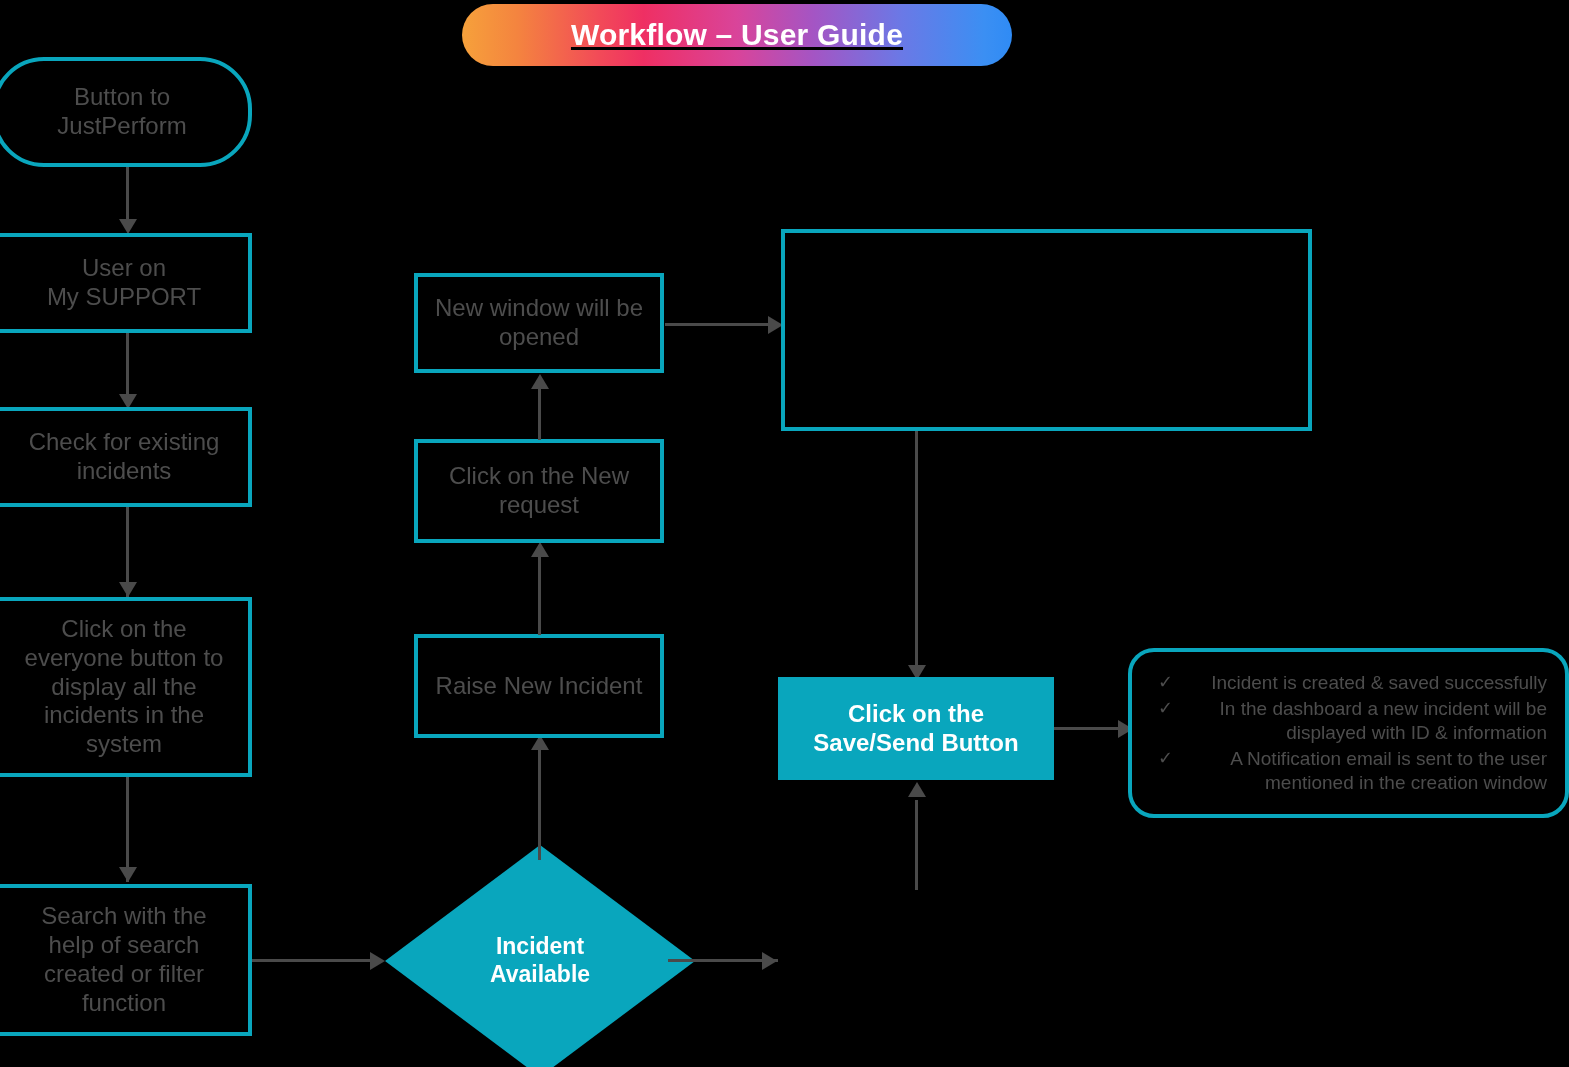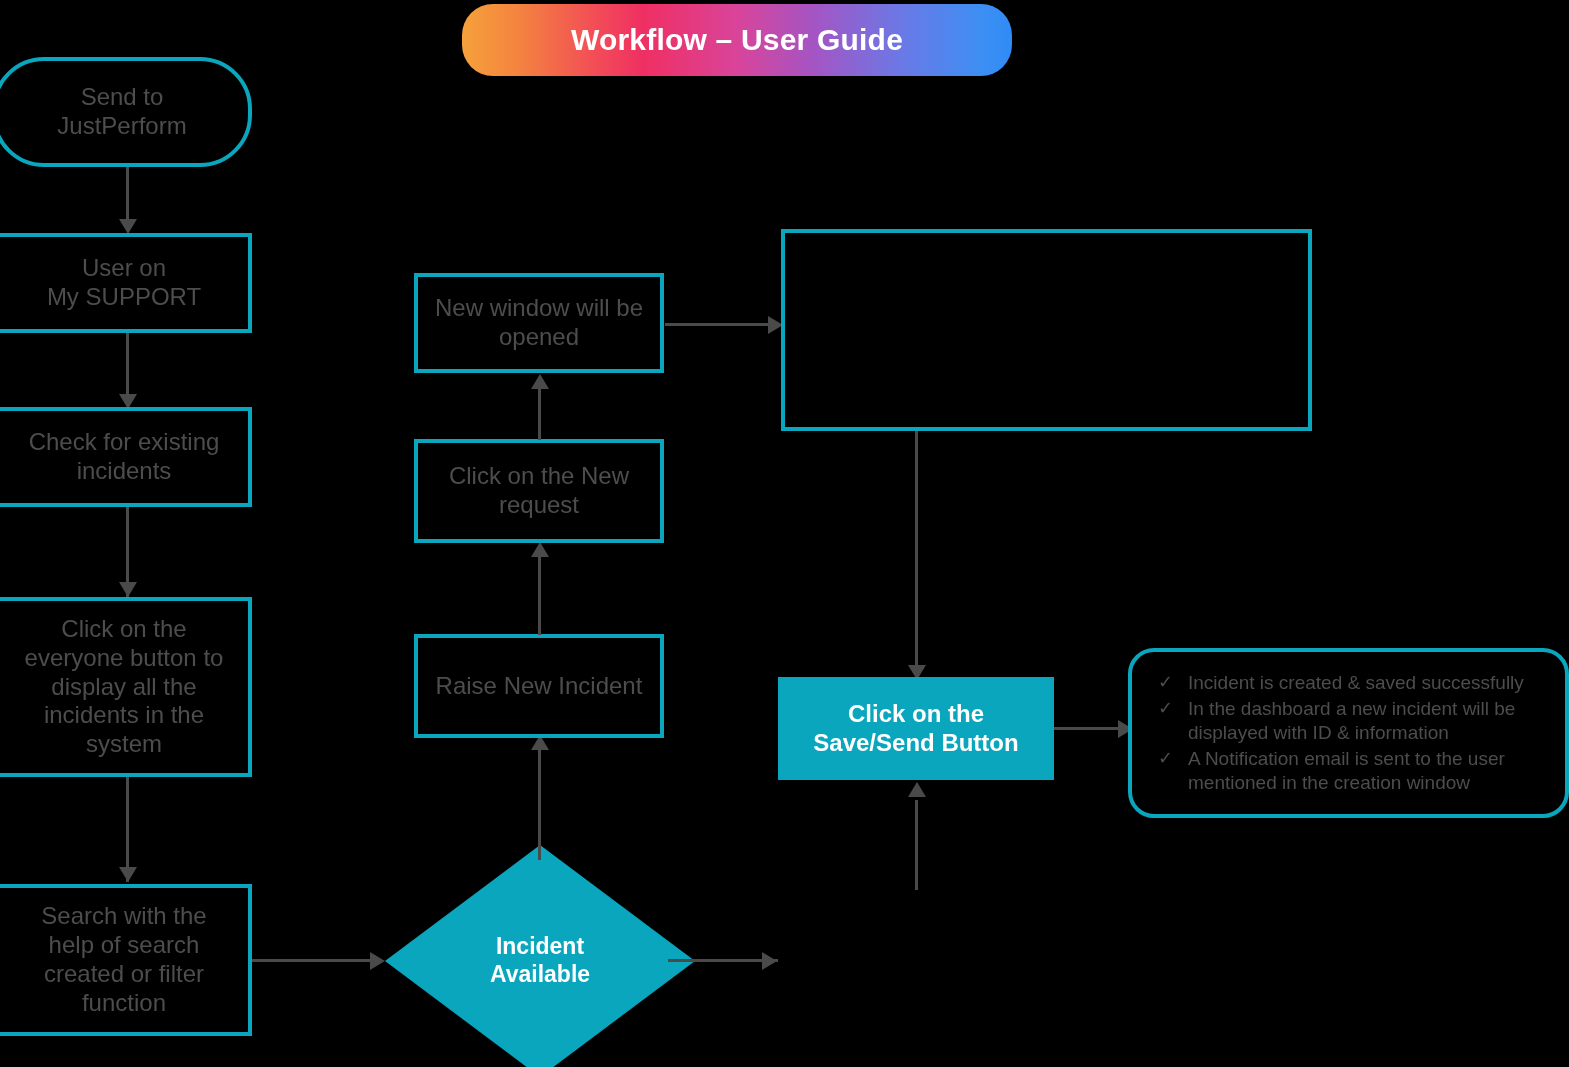--- a/index.html
+++ b/index.html
@@ -15,35 +15,36 @@
     overflow: hidden;
     font-family: "Liberation Sans", sans-serif;
   }
 
   
   #title-banner {
     position: absolute;
     left: 462px;
     top: 4px;
     width: 550px;
-    height: 72px;
+    height: 62px;
     border-radius: 31px;
     background: linear-gradient(90deg,
         #f6a13b 0%,
         #f4843f 10%,
         #f24a58 25%,
         #ef2f63 33%,
         #d9449a 50%,
         #a455c4 64%,
         #6a79e6 80%,
         #3b8ff3 95%,
         #2f8bf5 100%);
     display: flex;
     align-items: center;
     justify-content: center;
+    text-decoration: underline;
   }
   #title-banner .title-text {
     color: #ffffff;
     font-size: 30px;
     font-weight: bold;
     letter-spacing: 0.2px;
     white-space: nowrap;
   }
 
   
@@ -137,20 +138,21 @@
   #result-card .check-mark {
     flex: 0 0 auto;
     width: 30px;
     color: #4d4d4d;
     font-size: 18px;
     line-height: 1.3;
   }
   #result-card .check-text {
     flex: 1 1 auto;
     white-space: pre-line;
+    text-align: right;
   }
 
   
   .conn {
     position: absolute;
     background: #4a4a4a;
   }
   .conn.v { width: 3px; }
   .conn.h { height: 3px; }
 
@@ -178,21 +180,21 @@
 </head>
 <body>
 
 <div id="canvas">
 
   <div id="title-banner">
     <span class="title-text">Workflow – User Guide</span>
   </div>
 
   <div class="node outlined stadium" style="left:-8px; top:57px; width:260px; height:110px;">
-    <span class="node-label">Send to
+    <span class="node-label">Button to
 JustPerform</span>
   </div>
 
   <div class="conn v" style="left:126px; top:167px; height:57px;"></div>
   <div class="arrowhead down" style="left:119px; top:219px;"></div>
 
   <div class="node outlined" style="left:-4px; top:233px; width:256px; height:100px;">
     <span class="node-label">User on
 My SUPPORT</span>
   </div>

